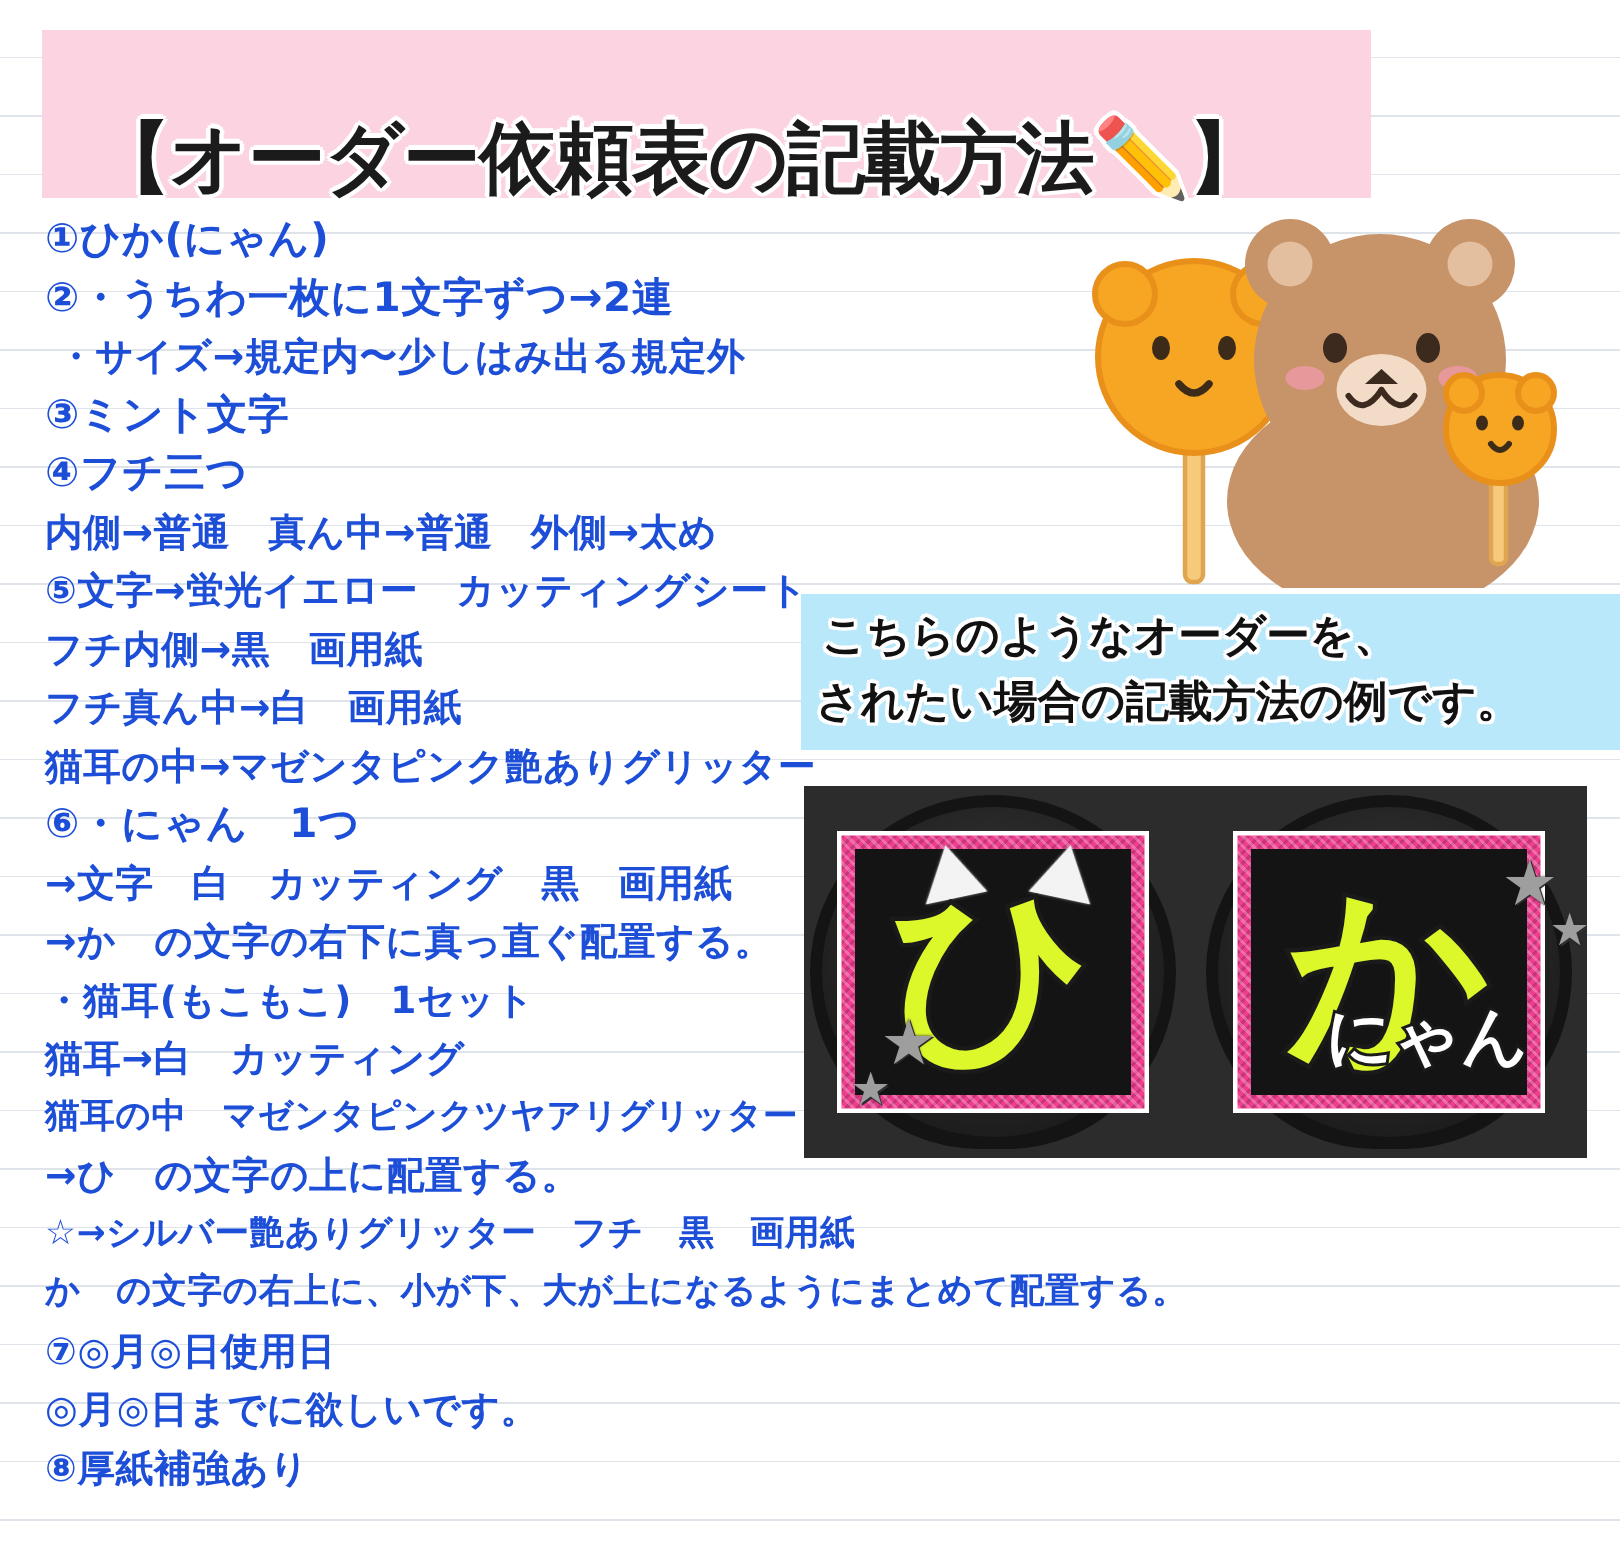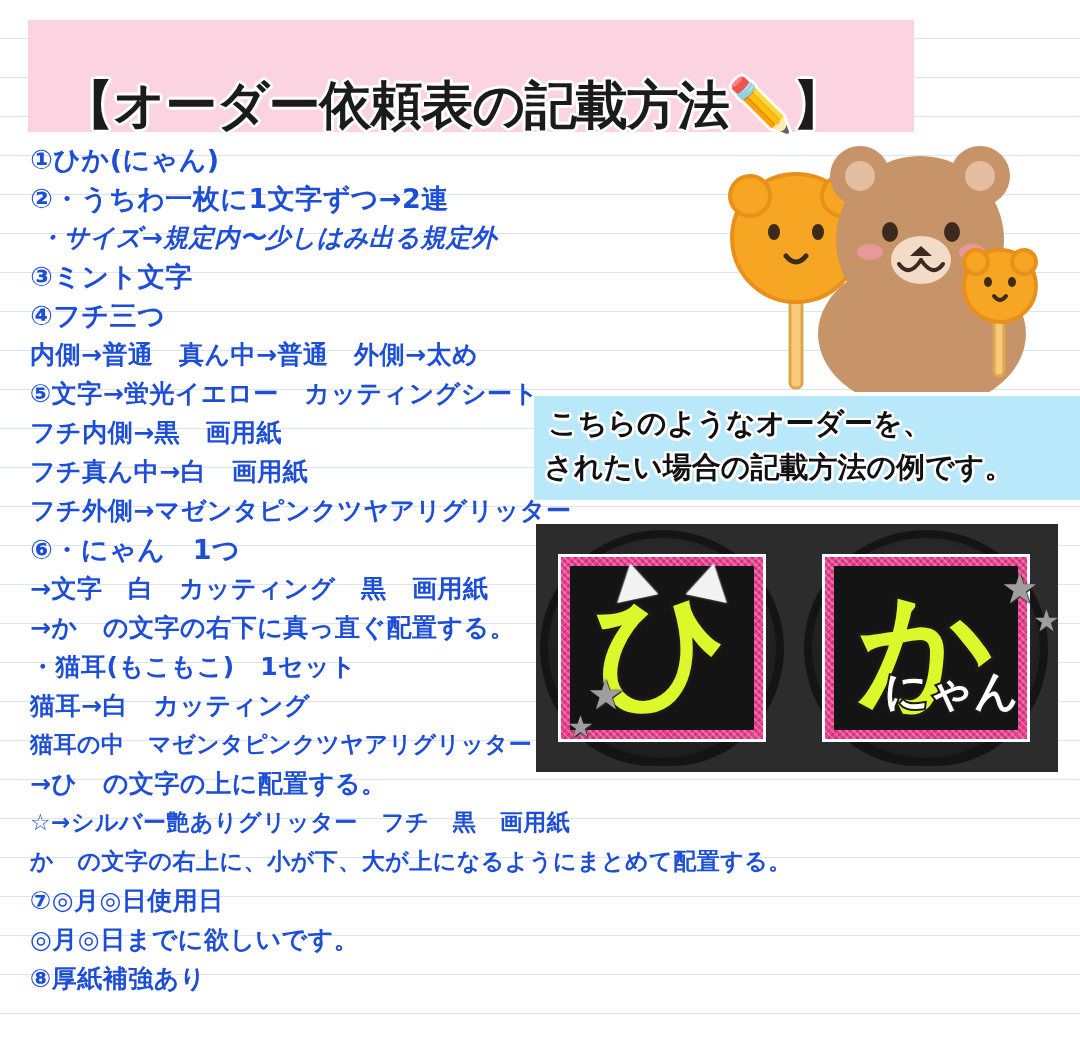--- a/index.html
+++ b/index.html
@@ -69,21 +69,21 @@
     line-height: 39px;
     color: #1d4ed8;
     font-weight: bold;
     white-space: nowrap;
     letter-spacing: 0.5px;
   }
   .sz-lg  { font-size: 27px; }
   .sz-md  { font-size: 25px; }
   .sz-sm  { font-size: 23px; }
   .ind-1  { padding-left: 0px; }
-  .ind-2  { padding-left: 8px; font-style: italic; }
+  .ind-2  { padding-left: 8px; }
   
   #callout {
     position: absolute;
     left: 534px;
     top: 396px;
     width: 622px;
     height: 104px;
     background: #b9e8fb;
   }
   .callout-line {
@@ -248,21 +248,21 @@
   <div id="lines">
     <div class="line sz-lg ind-1">①ひか(にゃん)</div>
     <div class="line sz-lg ind-1">②・うちわ一枚に1文字ずつ→2連</div>
     <div class="line sz-md ind-2">・サイズ→規定内〜少しはみ出る規定外</div>
     <div class="line sz-lg ind-1">③ミント文字</div>
     <div class="line sz-lg ind-1">④フチ三つ</div>
     <div class="line sz-md ind-1">内側→普通　真ん中→普通　外側→太め</div>
     <div class="line sz-md ind-1">⑤文字→蛍光イエロー　カッティングシート</div>
     <div class="line sz-md ind-1">フチ内側→黒　画用紙</div>
     <div class="line sz-md ind-1">フチ真ん中→白　画用紙</div>
-    <div class="line sz-md ind-1">フチ外側→マゼンタピンクツヤアリグリッター</div>
+    <div class="line sz-md ind-1">猫耳の中→マゼンタピンク艶ありグリッター</div>
     <div class="line sz-lg ind-1">⑥・にゃん　1つ</div>
     <div class="line sz-md ind-1">→文字　白　カッティング　黒　画用紙</div>
     <div class="line sz-md ind-1">→か　の文字の右下に真っ直ぐ配置する。</div>
     <div class="line sz-md ind-1">・猫耳(もこもこ)　1セット</div>
     <div class="line sz-md ind-1">猫耳→白　カッティング</div>
     <div class="line sz-sm ind-1">猫耳の中　マゼンタピンクツヤアリグリッター</div>
     <div class="line sz-md ind-1">→ひ　の文字の上に配置する。</div>
     <div class="line sz-sm ind-1">☆→シルバー艶ありグリッター　フチ　黒　画用紙</div>
     <div class="line sz-sm ind-1">か　の文字の右上に、小が下、大が上になるようにまとめて配置する。</div>
     <div class="line sz-md ind-1">⑦◎月◎日使用日</div>

